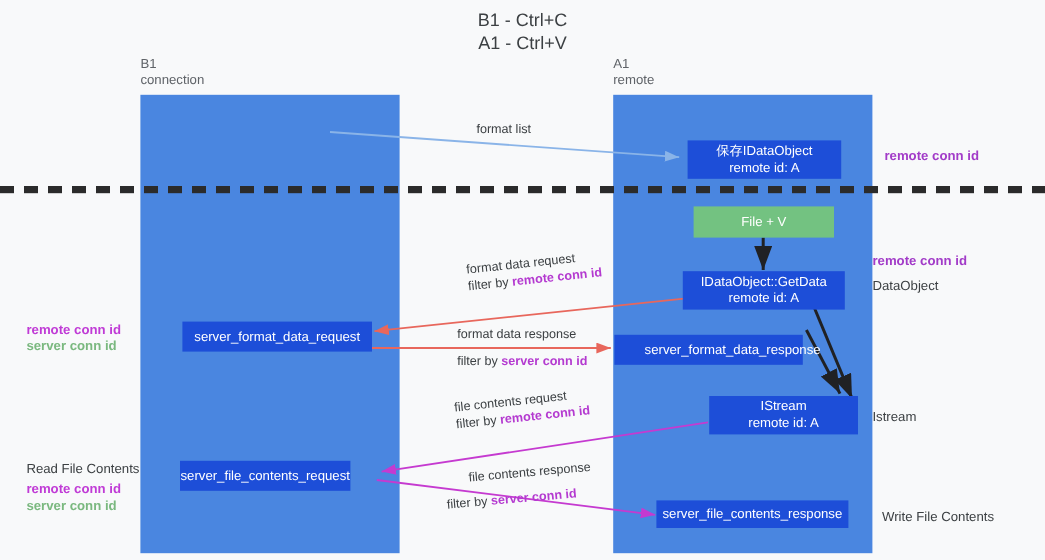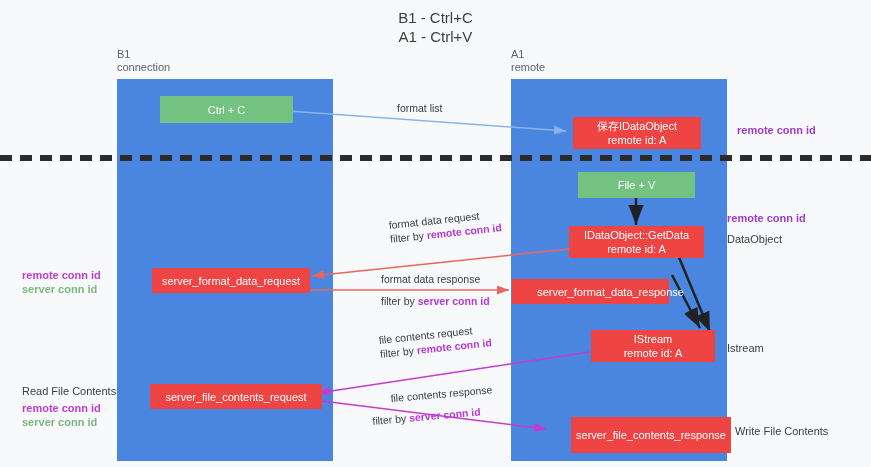--- a/index.html
+++ b/index.html
@@ -72,21 +72,21 @@
     display: flex;
     align-items: center;
     justify-content: center;
     text-align: center;
     font-size: 11px;
     line-height: 14px;
     color: #ffffff;
     white-space: pre-line;
     padding: 2px 4px;
   }
-  .box.orange { background: #ef4444; }
+  .box.orange { background: #1d4ed8; }
   .box.green  { background: #73c281; }
 
   
   .side-label {
     position: absolute;
     font-size: 11px;
     line-height: 14px;
     white-space: pre-line;
   }
   .side-label.plain  { color: #3c4043; }
@@ -159,40 +159,39 @@
 
     <line x1="672" y1="275" x2="700" y2="328" stroke="#202124" stroke-width="2.5" marker-end="url(#ah-black)"></line>
 
     <line x1="590" y1="352" x2="318" y2="393" stroke="#c53ad0" stroke-width="1.5" marker-end="url(#ah-magenta)"></line>
 
     <line x1="314" y1="400" x2="546" y2="429" stroke="#c53ad0" stroke-width="1.5" marker-end="url(#ah-magenta)"></line>
   </svg>
 
   <div id="divider"></div>
 
-  <div class="box green" style="left:160px; top:96px; width:133px; height:27px;">Ctrl + C</div>
 
   <div class="box orange" style="left:573px; top:117px; width:128px; height:32px;">保存IDataObject
 remote id: A</div>
 
   <div class="box green" style="left:578px; top:172px; width:117px; height:26px;">File + V</div>
 
   <div class="box orange" style="left:569px; top:226px; width:135px; height:32px;">IDataObject::GetData
 remote id: A</div>
 
   <div class="box orange" style="left:152px; top:268px; width:158px; height:25px;">server_format_data_request</div>
 
   <div class="box orange" style="left:512px; top:279px; width:157px; height:25px;padding-left:44px;">server_format_data_response</div>
 
   <div class="box orange" style="left:591px; top:330px; width:124px; height:32px;">IStream
 remote id: A</div>
 
-  <div class="box orange" style="left:150px; top:384px; width:172px; height:25px;">server_file_contents_request</div>
-
-  <div class="box orange" style="left:547px; top:417px; width:160px; height:36px;margin-left:24px;">server_file_contents_response</div>
+  <div class="box orange" style="left:150px; top:384px; width:142px; height:25px;">server_file_contents_request</div>
+
+  <div class="box orange" style="left:547px; top:417px; width:160px; height:23px;">server_file_contents_response</div>
 
   <div class="msg" style="left:397px; top:101px;">
     <span class="m1">format list</span>
   </div>
 
   <div class="msg" style="left:388px; top:218px; transform:rotate(-6deg); transform-origin: left top;">
     <span class="m1">format data request</span>
     <span class="m2"><span>filter by </span><b class="purple">remote conn id</b></span>
   </div>
 

